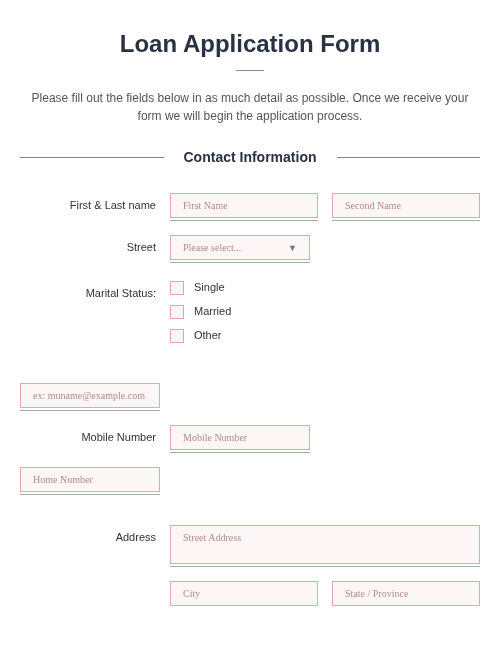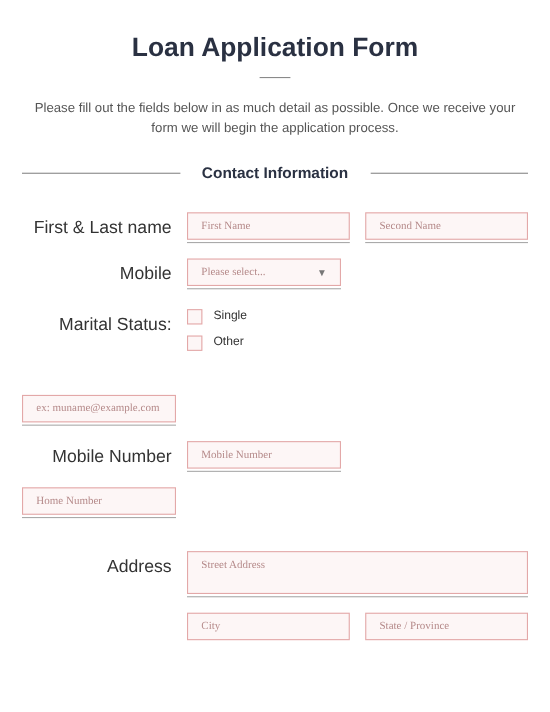--- a/index.html
+++ b/index.html
@@ -49,21 +49,21 @@
   padding: 0 20px;
 }
 .form-row {
   display: flex;
   align-items: flex-start;
   margin-bottom: 14px;
 }
 .label-col {
   width: 150px;
   text-align: right;
-  font-size: 16px;
+  font-size: 11px;
   color: #333;
   padding-right: 14px;
   padding-top: 6px;
   flex-shrink: 0;
 }
 .field-col {
   flex: 1;
   display: flex;
   gap: 14px;
 }
@@ -141,41 +141,45 @@
       <div class="underline"></div>
     </div>
     <div class="input-box">
       <input type="text" placeholder="Second Name" style="">
       <div class="underline"></div>
     </div>
   </div>
 </div>
 
 <div class="form-row">
-  <div class="label-col">Mobile</div>
+  <div class="label-col">Street</div>
   <div class="field-col">
     <div class="input-box narrow">
       <div class="select-box">
         <span class="placeholder">Please select...</span>
         <span class="caret">▼</span>
       </div>
       <div class="underline"></div>
     </div>
   </div>
 </div>
 
 <div class="form-row gap-md">
   <div class="label-col">Marital Status:</div>
   <div class="field-col" style="flex-direction:column;gap:0">
     <div class="checkbox-row">
       <div class="checkbox"></div>
       <span class="checkbox-label">Single</span>
     </div>
     <div class="checkbox-row">
       <div class="checkbox"></div>
+      <span class="checkbox-label">Married</span>
+    </div>
+    <div class="checkbox-row">
+      <div class="checkbox"></div>
       <span class="checkbox-label">Other</span>
     </div>
   </div>
 </div>
 
 <div class="form-row gap-lg">
   <div class="field-col">
     <div class="input-box narrow">
       <input type="text" placeholder="ex: muname@example.com" style="">
       <div class="underline"></div>

